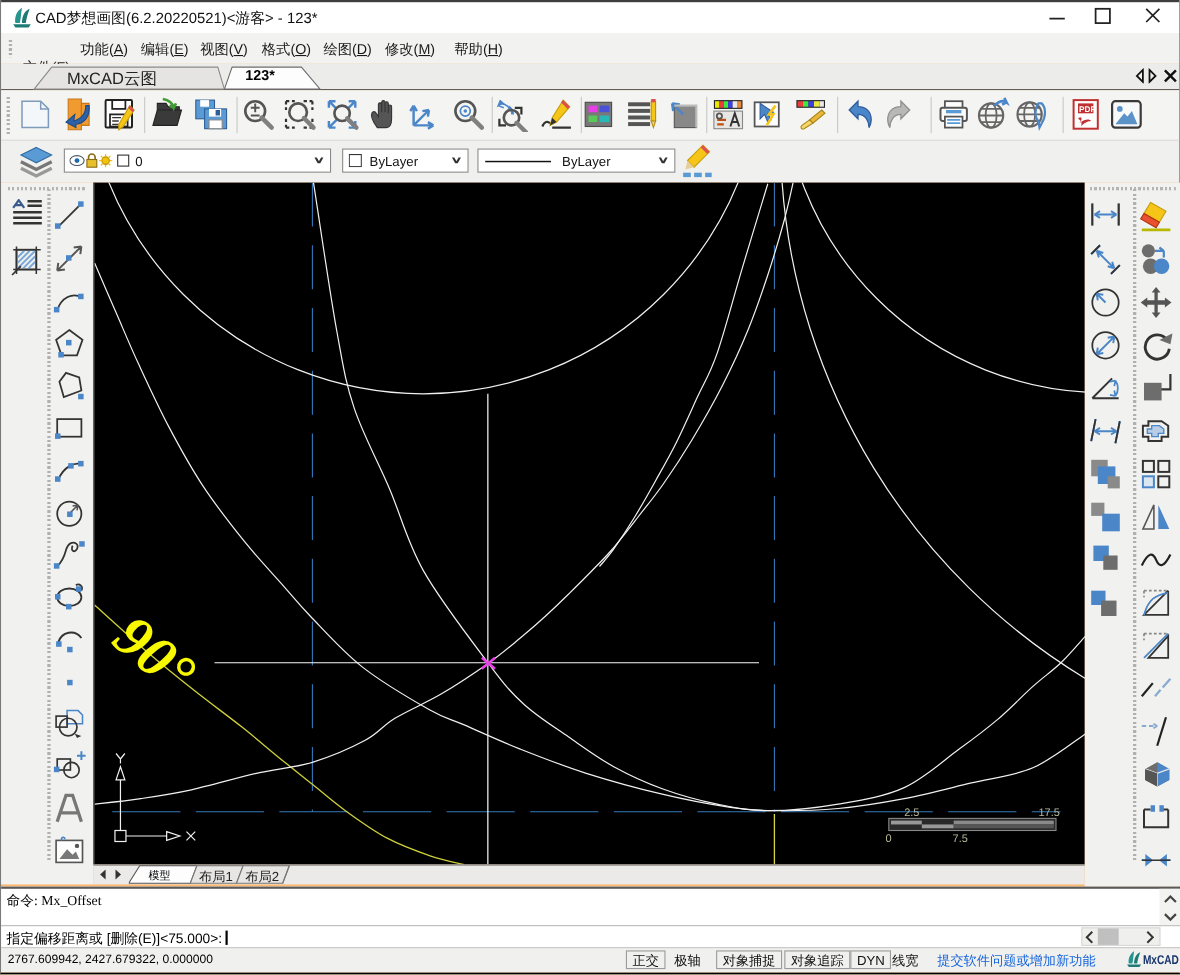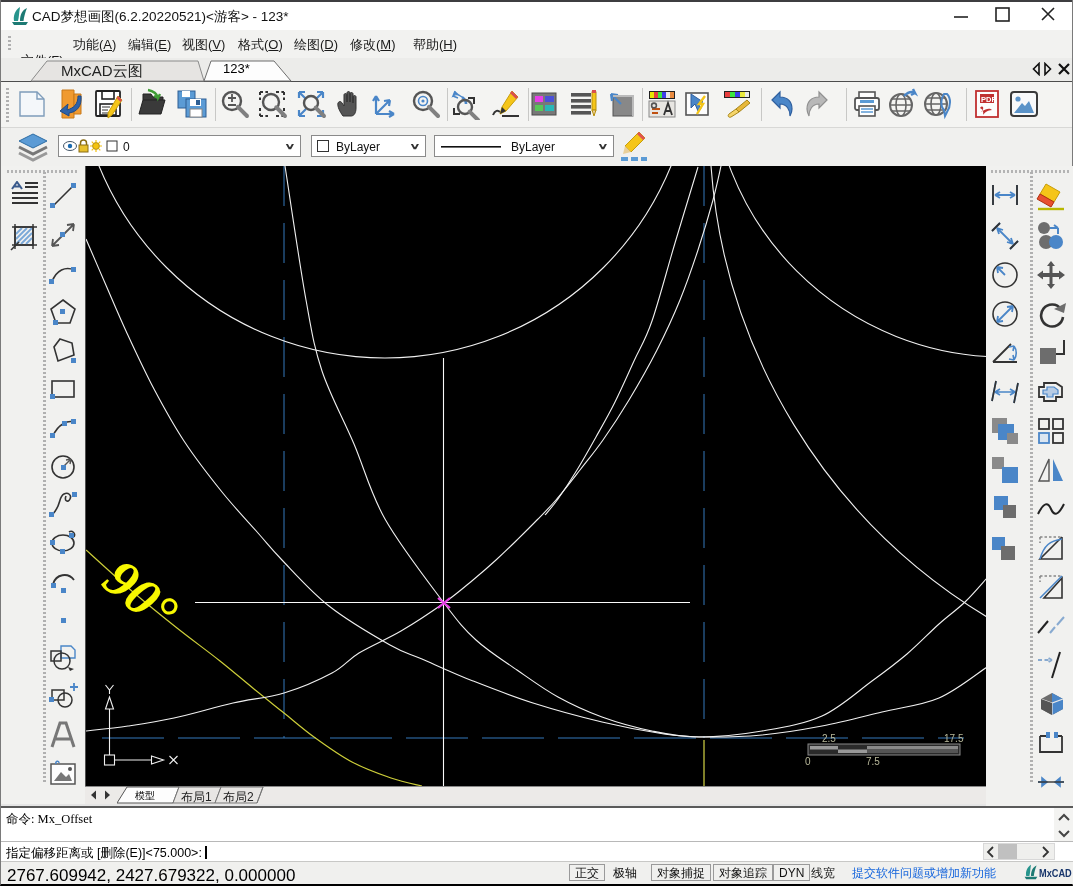--- a/index.html
+++ b/index.html
@@ -1,17 +1,17 @@
 <!DOCTYPE html>
 <html><head><meta charset="utf-8">
 <style>
 *{margin:0;padding:0;box-sizing:border-box}
 html,body{width:1073px;height:886px;overflow:hidden;background:#fff;
  font-family:"Liberation Sans",sans-serif;-webkit-font-smoothing:antialiased}
-#win{position:relative;width:1073px;height:886px;background:#e5e5e5;
+#win{position:relative;width:1073px;height:886px;background:#fdba74;
  border-left:1px solid #7a7a7a;border-right:1px solid #7a7a7a;border-bottom:2px solid #000000}
 .abs{position:absolute}
 .titlebar{left:0;top:0;width:100%;height:30px;background:#fff;border-top:2px solid #3e3e40}
 .title-txt{left:31px;top:8px;font-size:13.5px;color:#111}
 .menubar{left:0;top:30px;width:100%;height:28px;background:#f2f2f0}
 .menu-item{font-size:13px;color:#1a1a1a}
 .tabbar{left:0;top:58px;width:100%;height:24px;background:#ececea;border-bottom:1px solid #4d4d4d}
 .toolbar{left:0;top:82px;width:100%;height:46px;background:#f4f4f2;border-bottom:1px solid #d8d8d6}
 .layerbar{left:0;top:128px;width:100%;height:38px;background:#f0f0ee}
 .combo{position:absolute;top:135px;height:22px;background:#fff;border:1px solid #8a8a8a;font-size:12px;color:#111}
@@ -52,21 +52,21 @@
 <div class="abs menu-item" style="left:237px;top:36px">格式(<u>O</u>)</div>
 <div class="abs menu-item" style="left:293px;top:36px">绘图(<u>D</u>)</div>
 <div class="abs menu-item" style="left:349px;top:36px">修改(<u>M</u>)</div>
 <div class="abs menu-item" style="left:412px;top:36px">帮助(<u>H</u>)</div>
 <div class="abs tabbar"></div>
 <svg class="abs" style="left:0;top:58px" width="320" height="24" viewBox="0 0 320 24">
  <path d="M30 23 L46 3 L197 3 L203 23 Z" fill="#e6e4e2" stroke="#8a8a8a" stroke-width="1"></path>
  <path d="M203 23 L210 3 L273 3 L290 23 Z" fill="#fdfdfd" stroke="#6d6d6d" stroke-width="1"></path>
 </svg>
 <div class="abs" style="left:60px;top:62px;font-size:15px;color:#222">MxCAD云图</div>
-<div class="abs" style="left:222px;top:61px;font-size:13px;font-weight:normal;color:#000">123*</div>
+<div class="abs" style="left:222px;top:61px;font-size:13px;font-weight:bold;color:#000">123*</div>
 <svg class="abs" style="left:1030px;top:62px" width="42" height="14" viewBox="0 0 42 14">
  <path d="M8 1.5 L2.5 7 L8 12.5 Z" fill="none" stroke="#111" stroke-width="1.6"></path>
  <path d="M14 1.5 L19.5 7 L14 12.5 Z" fill="none" stroke="#111" stroke-width="1.6"></path>
  <path d="M28 2 L38 12 M38 2 L28 12" stroke="#111" stroke-width="2.2"></path>
 </svg>
 <div class="abs toolbar"></div>
 <div class="dotgrip" style="left:5px;top:88px;height:34px"></div>
 <div class="dotgrip" style="left:7px;top:133px;height:28px"></div>
 <div class="abs" style="left:130px;top:88px;width:1px;height:33px;background:#c8c8c6"></div>
 <div class="abs" style="left:214px;top:88px;width:1px;height:33px;background:#c8c8c6"></div>
@@ -560,21 +560,21 @@
  <path d="M2 8 L7 3 L12 8" fill="none" stroke="#444" stroke-width="2"></path>
  <path d="M2 19 L7 24 L12 19" fill="none" stroke="#444" stroke-width="2"></path>
 </svg>
 <div class="abs" style="left:982px;top:843px;width:72px;height:17px;background:#efefed;border:1px solid #d8d8d8"></div>
 <div class="abs" style="left:997px;top:844px;width:19px;height:15px;background:#c0c0c0"></div>
 <svg class="abs" style="left:984px;top:846px" width="68" height="12" viewBox="0 0 68 12">
  <path d="M8 1 L3 6 L8 11" fill="none" stroke="#333" stroke-width="1.8"></path>
  <path d="M58 1 L63 6 L58 11" fill="none" stroke="#333" stroke-width="1.8"></path>
 </svg>
 <div class="abs statusbar"></div>
-<div class="abs" style="left:6px;top:866px;font-size:17px;color:#000">2767.609942,  2427.679322,  0.000000</div>
+<div class="abs" style="left:6px;top:866px;font-size:11px;color:#000">2767.609942,  2427.679322,  0.000000</div>
 <div class="sflat abs" style="left:533px;top:897px">栅格</div>
 <div class="sbtn abs" style="left:568px;top:864px">正交</div>
 <div class="sflat abs" style="left:612px;top:865px">极轴</div>
 <div class="sbtn abs" style="left:650px;top:864px">对象捕捉</div>
 <div class="sbtn abs" style="left:712px;top:864px">对象追踪</div>
 <div class="sbtn abs" style="left:772px;top:864px">DYN</div>
 <div class="sflat abs" style="left:810px;top:865px">线宽</div>
 <div class="abs" style="left:851px;top:865px;font-size:12px;color:#1464dc">提交软件问题或增加新功能</div>
 <svg class="abs" style="left:1022px;top:864px" width="16" height="16" viewBox="0 0 20 20">
  <path d="M2 16 L18 16 L16 19 L4 19 Z" fill="#1d7a74"></path>

